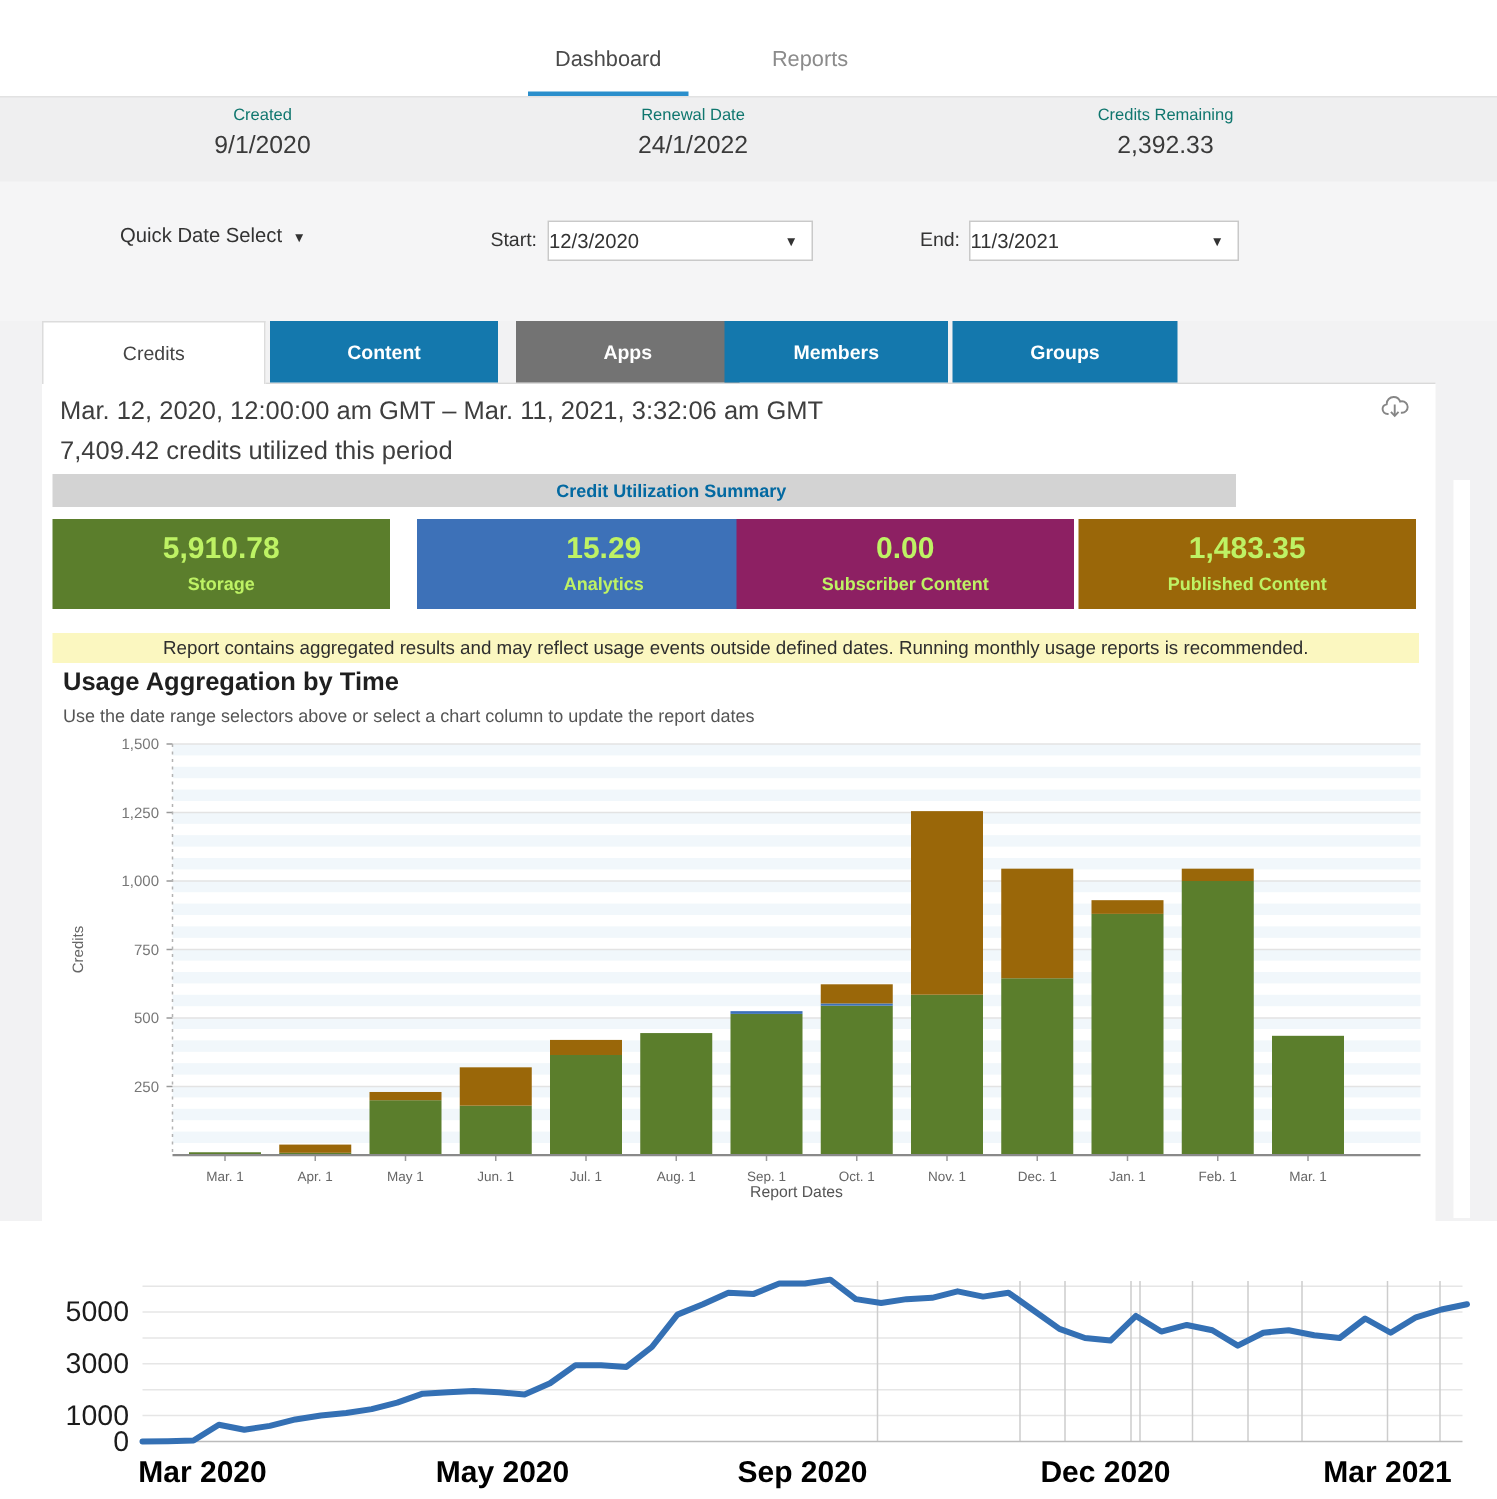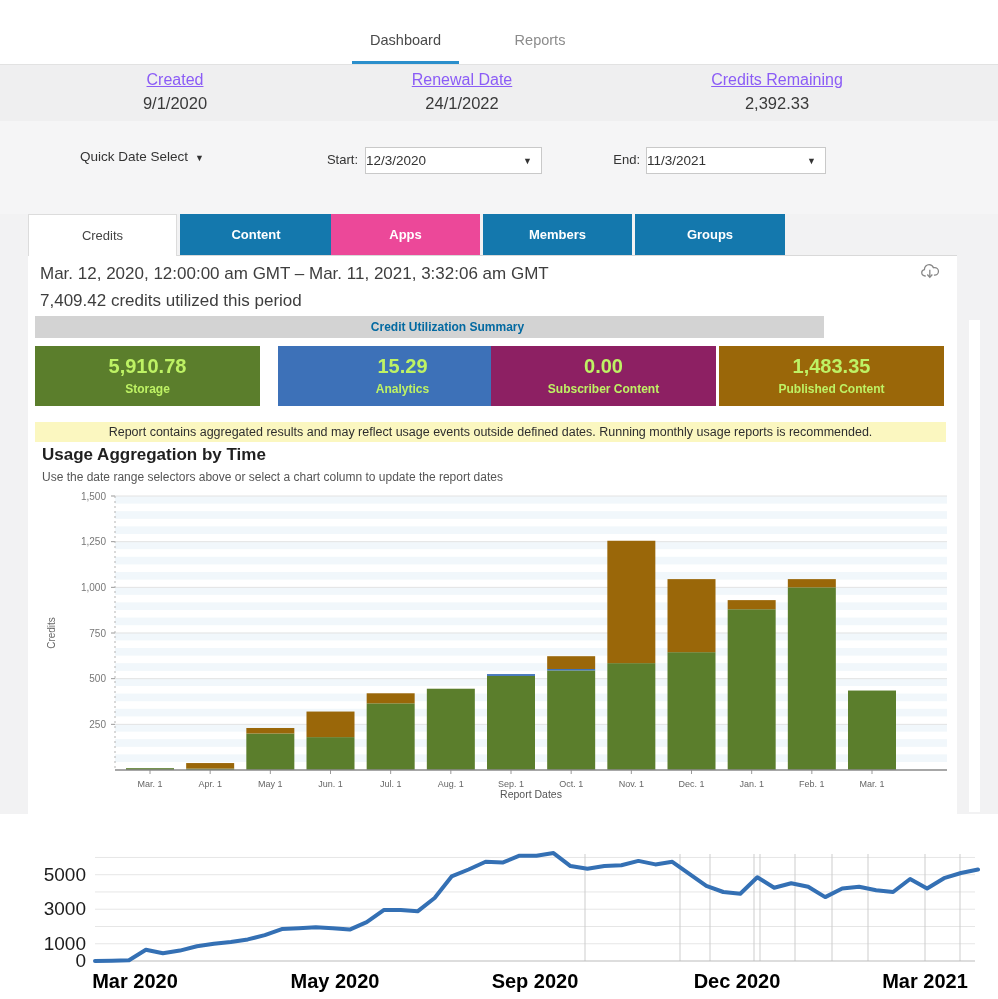--- a/index.html
+++ b/index.html
@@ -8,21 +8,21 @@
   .abs{position:absolute;}
 
   
   #top-nav{left:0;top:0;width:998px;height:40px;background:#fff;}
   .nav-tab{top:8px;font-size:14.5px;}
   #nav-underline{left:352px;top:37px;width:107px;height:3px;}
 
   
   #info-band{left:0;top:40px;width:998px;height:57px;background:#efeff0;border-top:1px solid #e2e2e2;}
   .info-col{top:6px;width:240px;text-align:center;}
-  .info-label{font-size:16px;color:#8b5cf6;text-decoration:underline;}
+  .info-label{font-size:11px;color:#0f766e;}
   .info-value{font-size:16.5px;color:#3a3a3a;margin-top:5px;}
 
   
   #date-band{left:0;top:97px;width:998px;height:93px;background:#f5f5f6;}
   .ctl-label{font-size:13px;color:#333;top:31px;}
   .select{top:26px;height:25px;background:#fff;border:1px solid #c9c9c9;display:flex;align-items:center;justify-content:flex-start;font-size:13.5px;color:#333;cursor:pointer;}
   .select .caret{position:absolute;right:9px;top:8px;font-size:9px;color:#333;}
   #quick-date{left:80px;top:28px;font-size:13.5px;color:#333;cursor:pointer;}
   #quick-date .caret{font-size:9px;margin-left:7px;color:#333;}
 
@@ -98,21 +98,21 @@
     </div>
   </div>
 
   <div class="abs" id="page-bg"></div>
   <div class="abs" id="scrollbar"></div>
 
   <div class="abs" id="card"></div>
 
   <div class="abs rtab" id="rtab-credits">Credits</div>
   <div class="abs rtab blue" style="left: 180px; width: 152px; background: rgb(20, 120, 173);">Content</div>
-  <div class="abs rtab blue" style="left: 331px; width: 149px; background: #ec4899;">Apps</div>
+  <div class="abs rtab blue" style="left: 344px; width: 149px; background: #737373;">Apps</div>
   <div class="abs rtab blue" style="left: 483px; width: 149px; background: rgb(20, 120, 173);">Members</div>
   <div class="abs rtab blue" style="left: 635px; width: 150px; background: rgb(20, 120, 173);">Groups</div>
 
   <div class="abs hdr-line" style="top:240px;">Mar. 12, 2020, 12:00:00 am GMT – Mar. 11, 2021, 3:32:06 am GMT</div>
   <div class="abs hdr-line" style="top:267px;">7,409.42 credits utilized this period</div>
   <div class="abs" id="dl-icon">
     <svg width="22" height="20" viewBox="0 0 24 22">
       <path d="M6.2 16.5 H5.6 C3.4 16.5 1.8 14.9 1.8 12.9 C1.8 11.1 3.1 9.7 4.8 9.4 C4.8 9.3 4.8 9.2 4.8 9.1 C4.8 6.3 7.1 4 9.9 4 C12.1 4 14 5.4 14.7 7.4 C15.1 7.3 15.5 7.2 16 7.2 C18.3 7.2 20.2 9.1 20.2 11.4 C20.2 13.7 18.3 15.6 16 15.6 H15.2" fill="none" stroke="#868686" stroke-width="1.4"></path>
       <line x1="10.7" y1="9.5" x2="10.7" y2="17.5" stroke="#868686" stroke-width="1.4"></line>
       <path d="M7.9 14.9 L10.7 17.9 L13.5 14.9" fill="none" stroke="#868686" stroke-width="1.4"></path>

